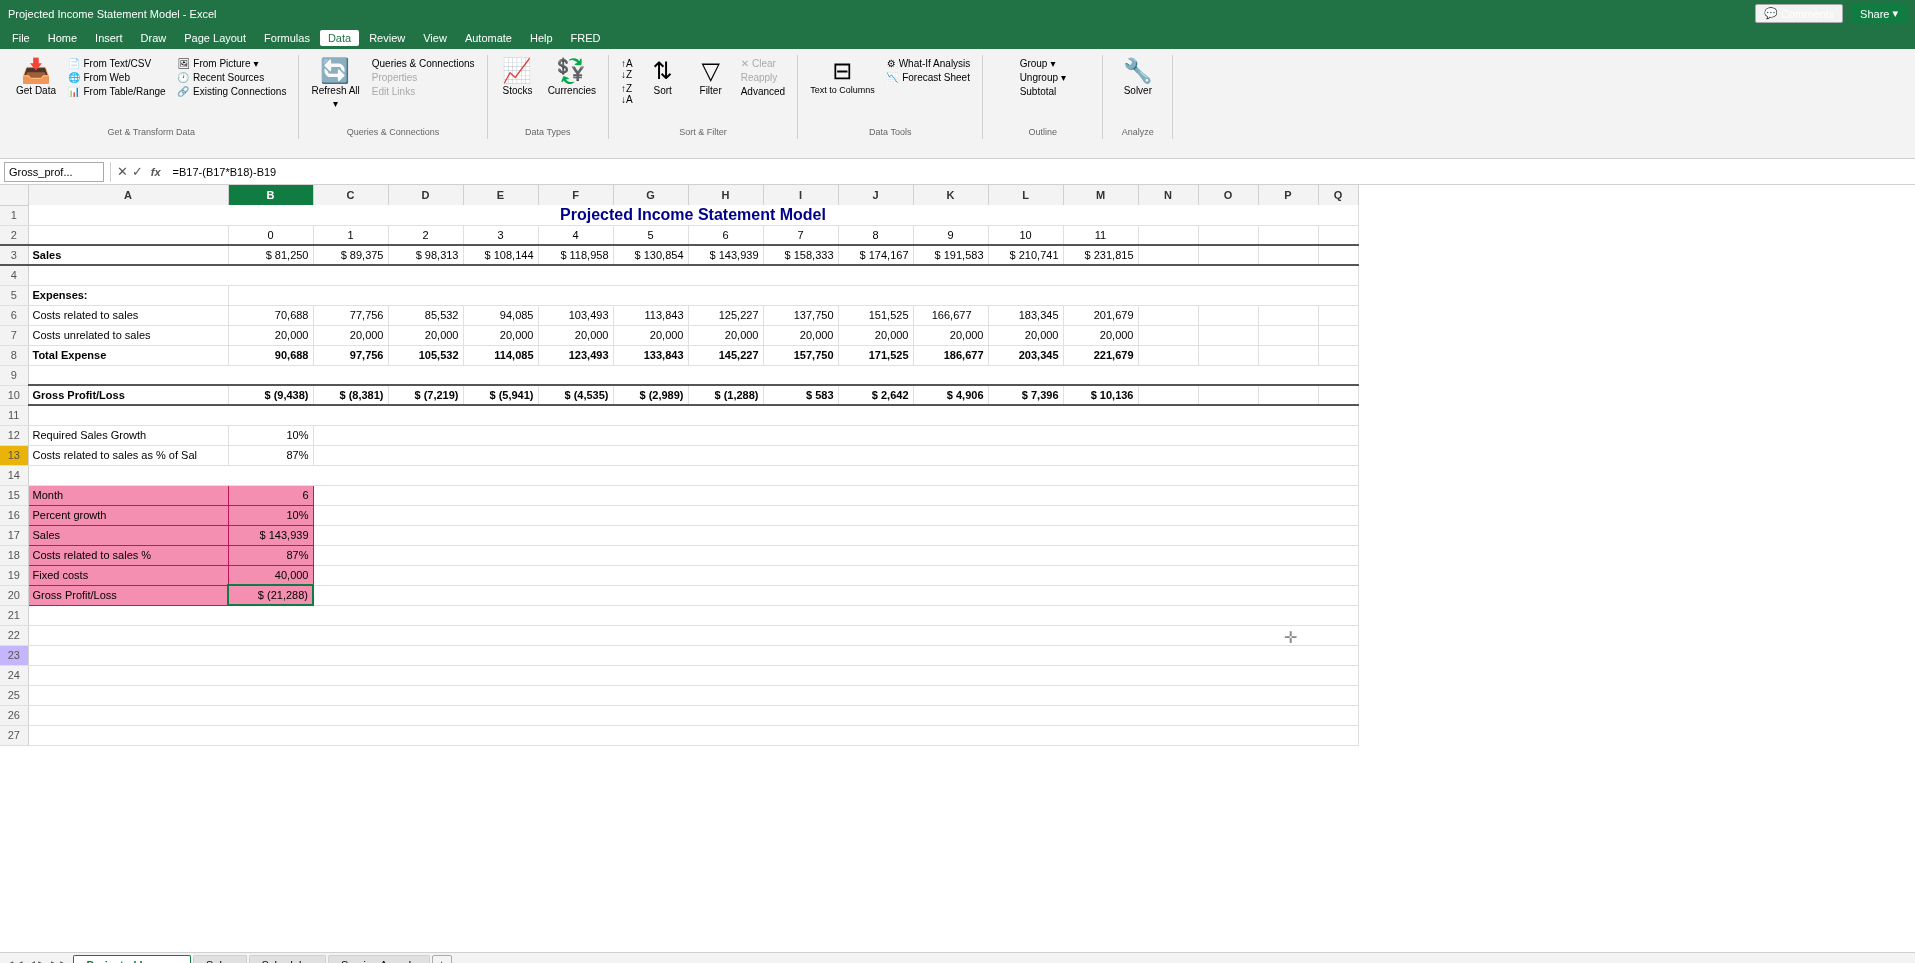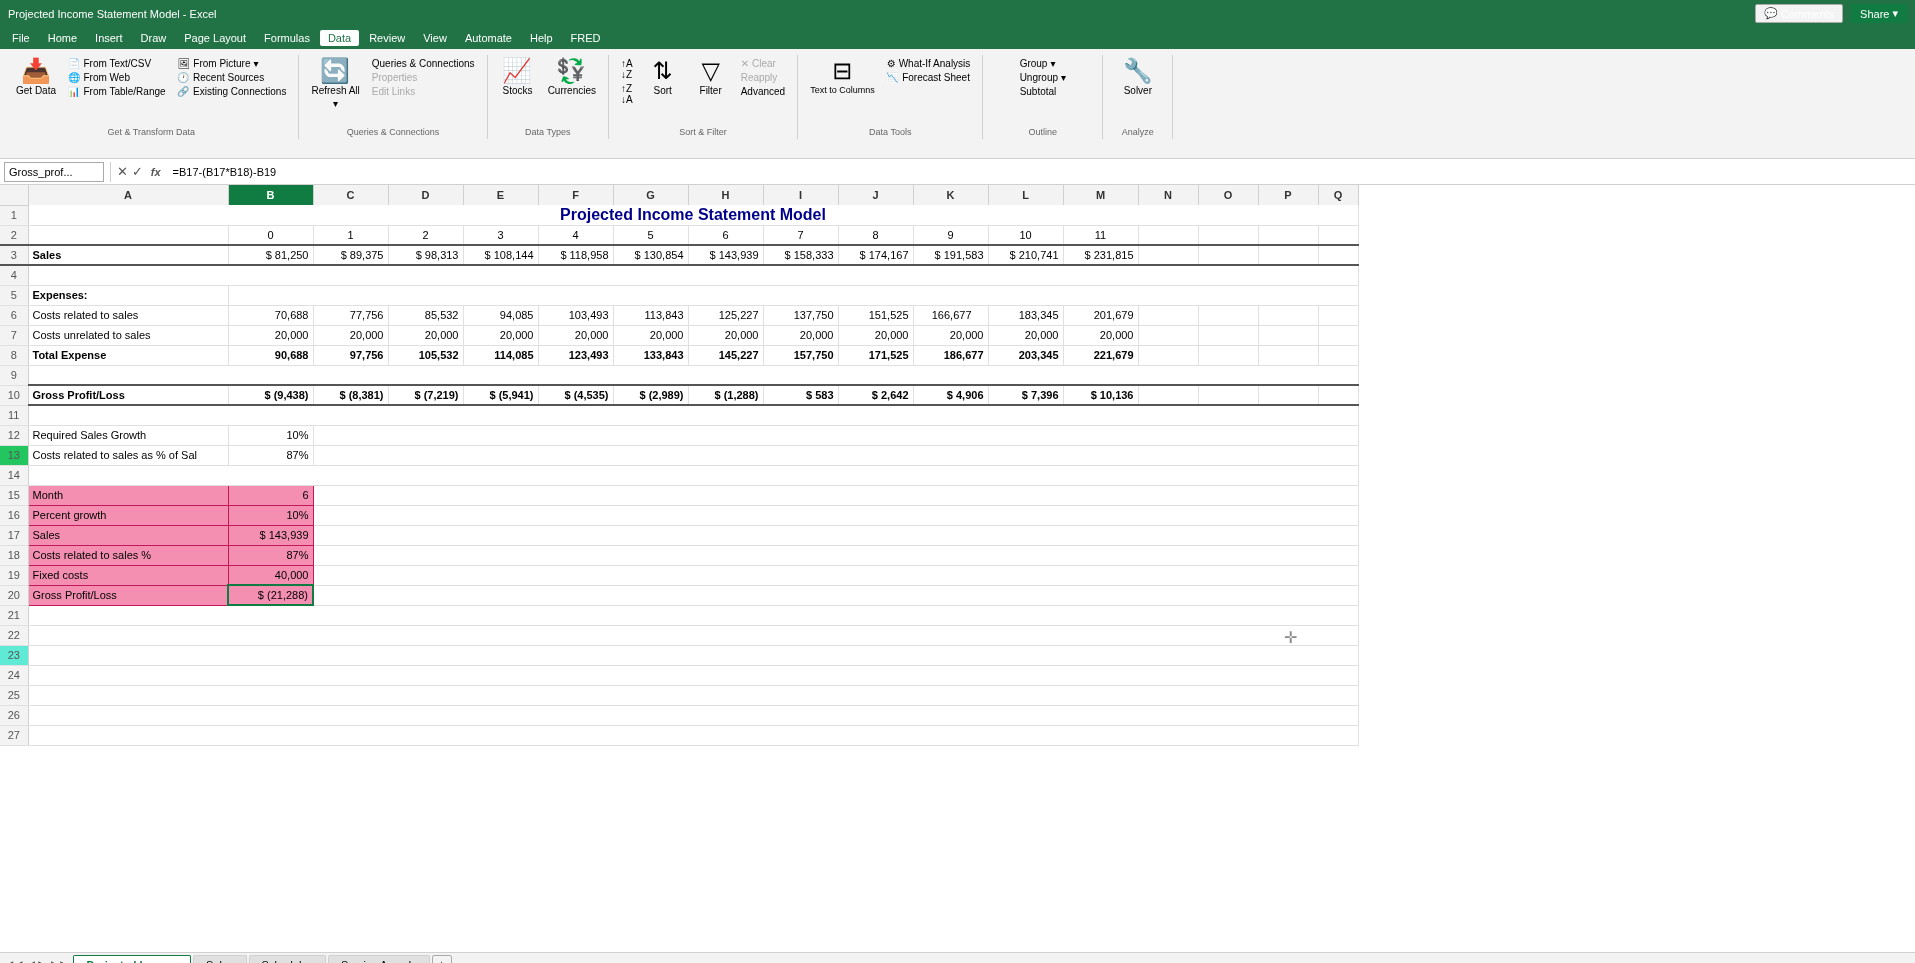--- a/index.html
+++ b/index.html
@@ -613,21 +613,21 @@
         </tr>
 
         <tr>
           <td style="background:#f3f3f3; border-right:1px solid #d0d0d0; text-align:center; font-size:11px; color:#555;">12</td>
           <td style="border-right:1px solid #e0e0e0; border-bottom:1px solid #e0e0e0; padding:0 4px;">Required Sales Growth</td>
           <td style="text-align:right; border-right:1px solid #e0e0e0; border-bottom:1px solid #e0e0e0; padding:0 4px;">10%</td>
           <td colspan="15" style="border-bottom:1px solid #e0e0e0;"></td>
         </tr>
 
         <tr>
-          <td style="background:#22c55e; border-right:1px solid #d0d0d0; text-align:center; font-size:11px; color:#555;">13</td>
+          <td style="background:#eab308; border-right:1px solid #d0d0d0; text-align:center; font-size:11px; color:#555;">13</td>
           <td style="border-right:1px solid #e0e0e0; border-bottom:1px solid #e0e0e0; padding:0 4px;">Costs related to sales as % of Sal</td>
           <td style="text-align:right; border-right:1px solid #e0e0e0; border-bottom:1px solid #e0e0e0; padding:0 4px;">87%</td>
           <td colspan="15" style="border-bottom:1px solid #e0e0e0;"></td>
         </tr>
 
         <tr>
           <td style="background:#f3f3f3; border-right:1px solid #d0d0d0; text-align:center; font-size:11px; color:#555;">14</td>
           <td colspan="17" style="border-bottom:1px solid #e0e0e0;"></td>
         </tr>
 
@@ -677,21 +677,21 @@
           <td style="background:#f3f3f3; border-right:1px solid #d0d0d0; text-align:center; font-size:11px; color:#555;">21</td>
           <td colspan="17" style="border-bottom:1px solid #e0e0e0;"></td>
         </tr>
         <tr>
           <td style="background:#f3f3f3; border-right:1px solid #d0d0d0; text-align:center; font-size:11px; color:#555;">22</td>
           <td colspan="17" style="border-bottom:1px solid #e0e0e0; position:relative;">
             <span style="position:absolute; right:60px; top:2px; font-size:16px; color:#888;">✛</span>
           </td>
         </tr>
         <tr>
-          <td style="background:#5eead4; border-right:1px solid #d0d0d0; text-align:center; font-size:11px; color:#555;margin-left:32px;">23</td>
+          <td style="background:#c4b5fd; border-right:1px solid #d0d0d0; text-align:center; font-size:11px; color:#555;margin-left:32px;">23</td>
           <td colspan="17" style="border-bottom:1px solid #e0e0e0;"></td>
         </tr>
         <tr>
           <td style="background:#f3f3f3; border-right:1px solid #d0d0d0; text-align:center; font-size:11px; color:#555;">24</td>
           <td colspan="17" style="border-bottom:1px solid #e0e0e0;"></td>
         </tr>
         <tr>
           <td style="background:#f3f3f3; border-right:1px solid #d0d0d0; text-align:center; font-size:11px; color:#555;">25</td>
           <td colspan="17" style="border-bottom:1px solid #e0e0e0;"></td>
         </tr>

